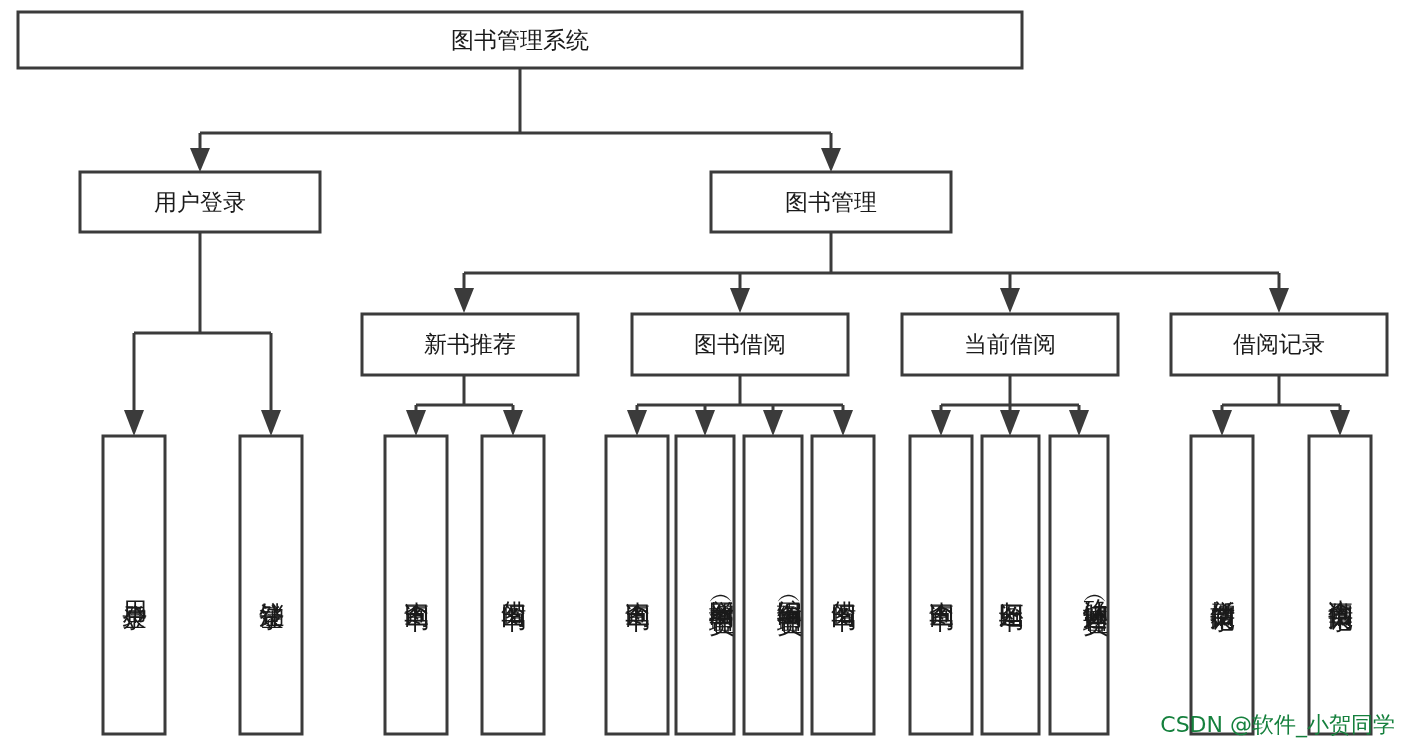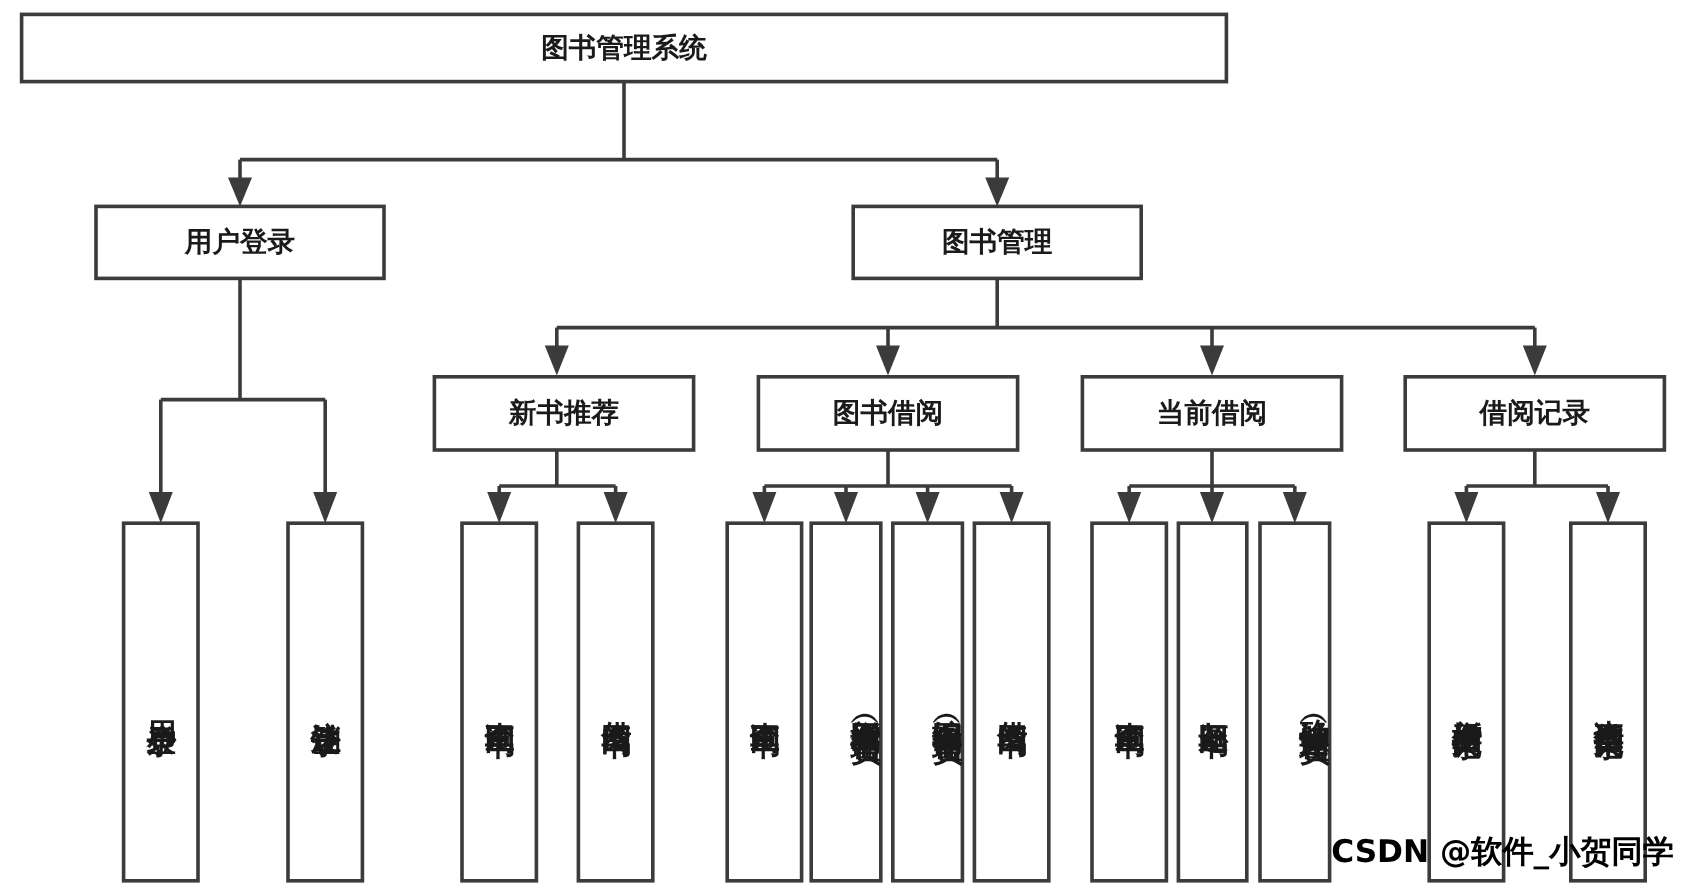--- a/index.html
+++ b/index.html
@@ -11,21 +11,20 @@
     width: 1405px;
     height: 747px;
     font-family: "DejaVu Sans", "Liberation Sans", sans-serif;
     overflow: hidden;
     position: relative;
   }
   #diagram-root {
     position: relative;
     width: 1405px;
     height: 747px;
-    font-weight: bold;
   }
   svg.flow {
     position: absolute;
     top: 0;
     left: 0;
     width: 1405px;
     height: 747px;
   }
   .node-box {
     fill: #ffffff;
@@ -60,24 +59,24 @@
     display: flex;
     align-items: center;
     justify-content: center;
     white-space: nowrap;
     pointer-events: none;
     user-select: none;
   }
   .watermark {
     position: absolute;
     right: 10px;
-    bottom: 20px;
-    font-family: "DejaVu Sans", "Liberation Sans", sans-serif;
-    font-size: 26px;
-    color: #000000;
+    bottom: 7px;
+    font-family: "DejaVu Sans", "Liberation Sans", sans-serif;
+    font-size: 22px;
+    color: #15803d;
     white-space: nowrap;
     user-select: none;
   }
 </style>
 </head>
 <body>
 
 <div id="diagram-root">
 
   <svg class="flow" viewBox="0 0 1405 747" xmlns="http://www.w3.org/2000/svg">

